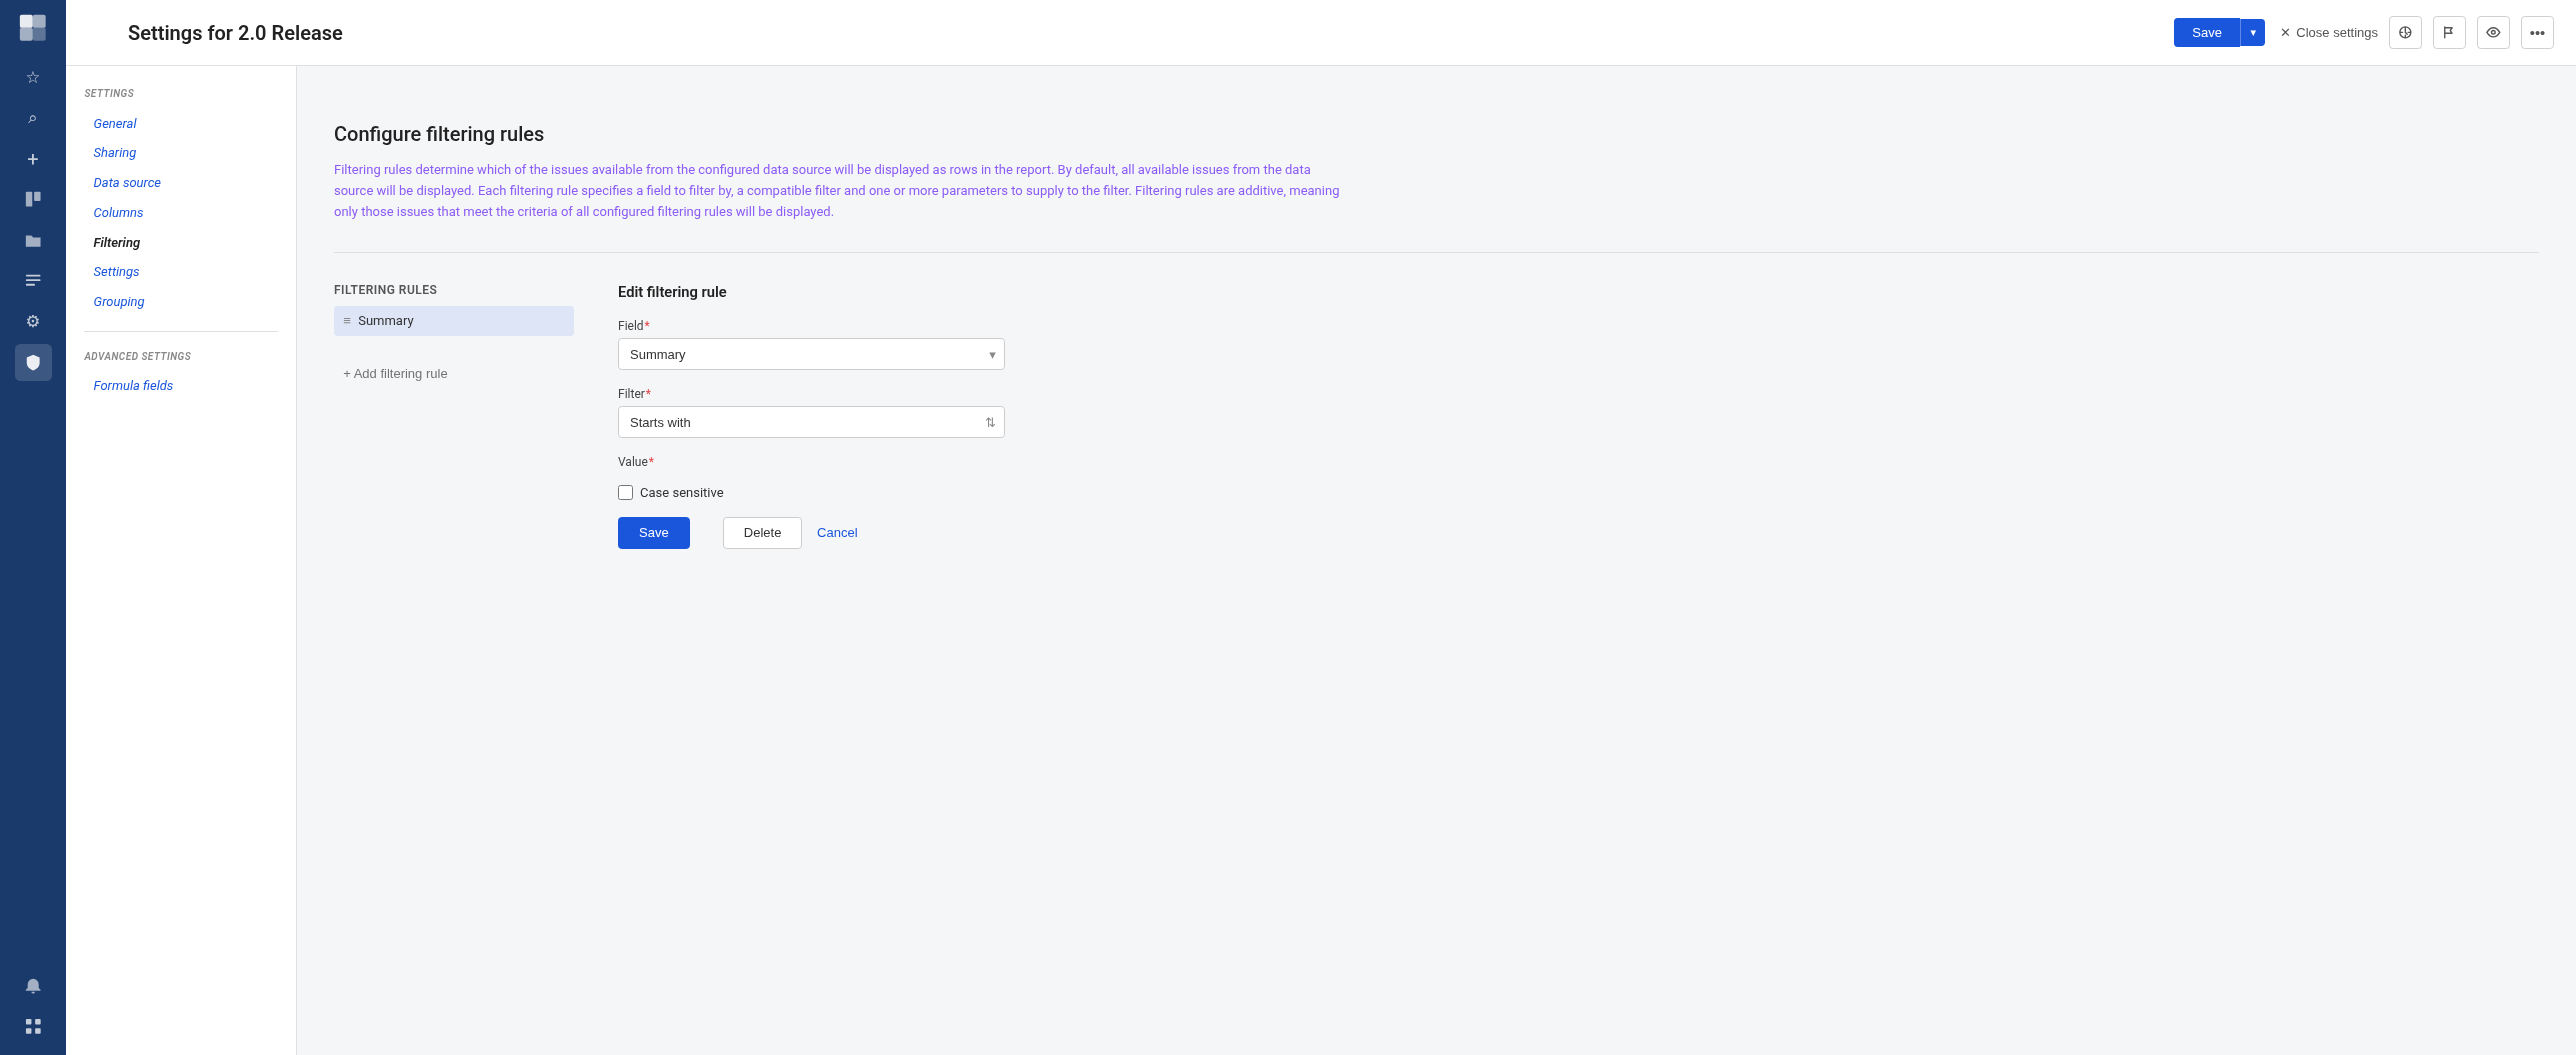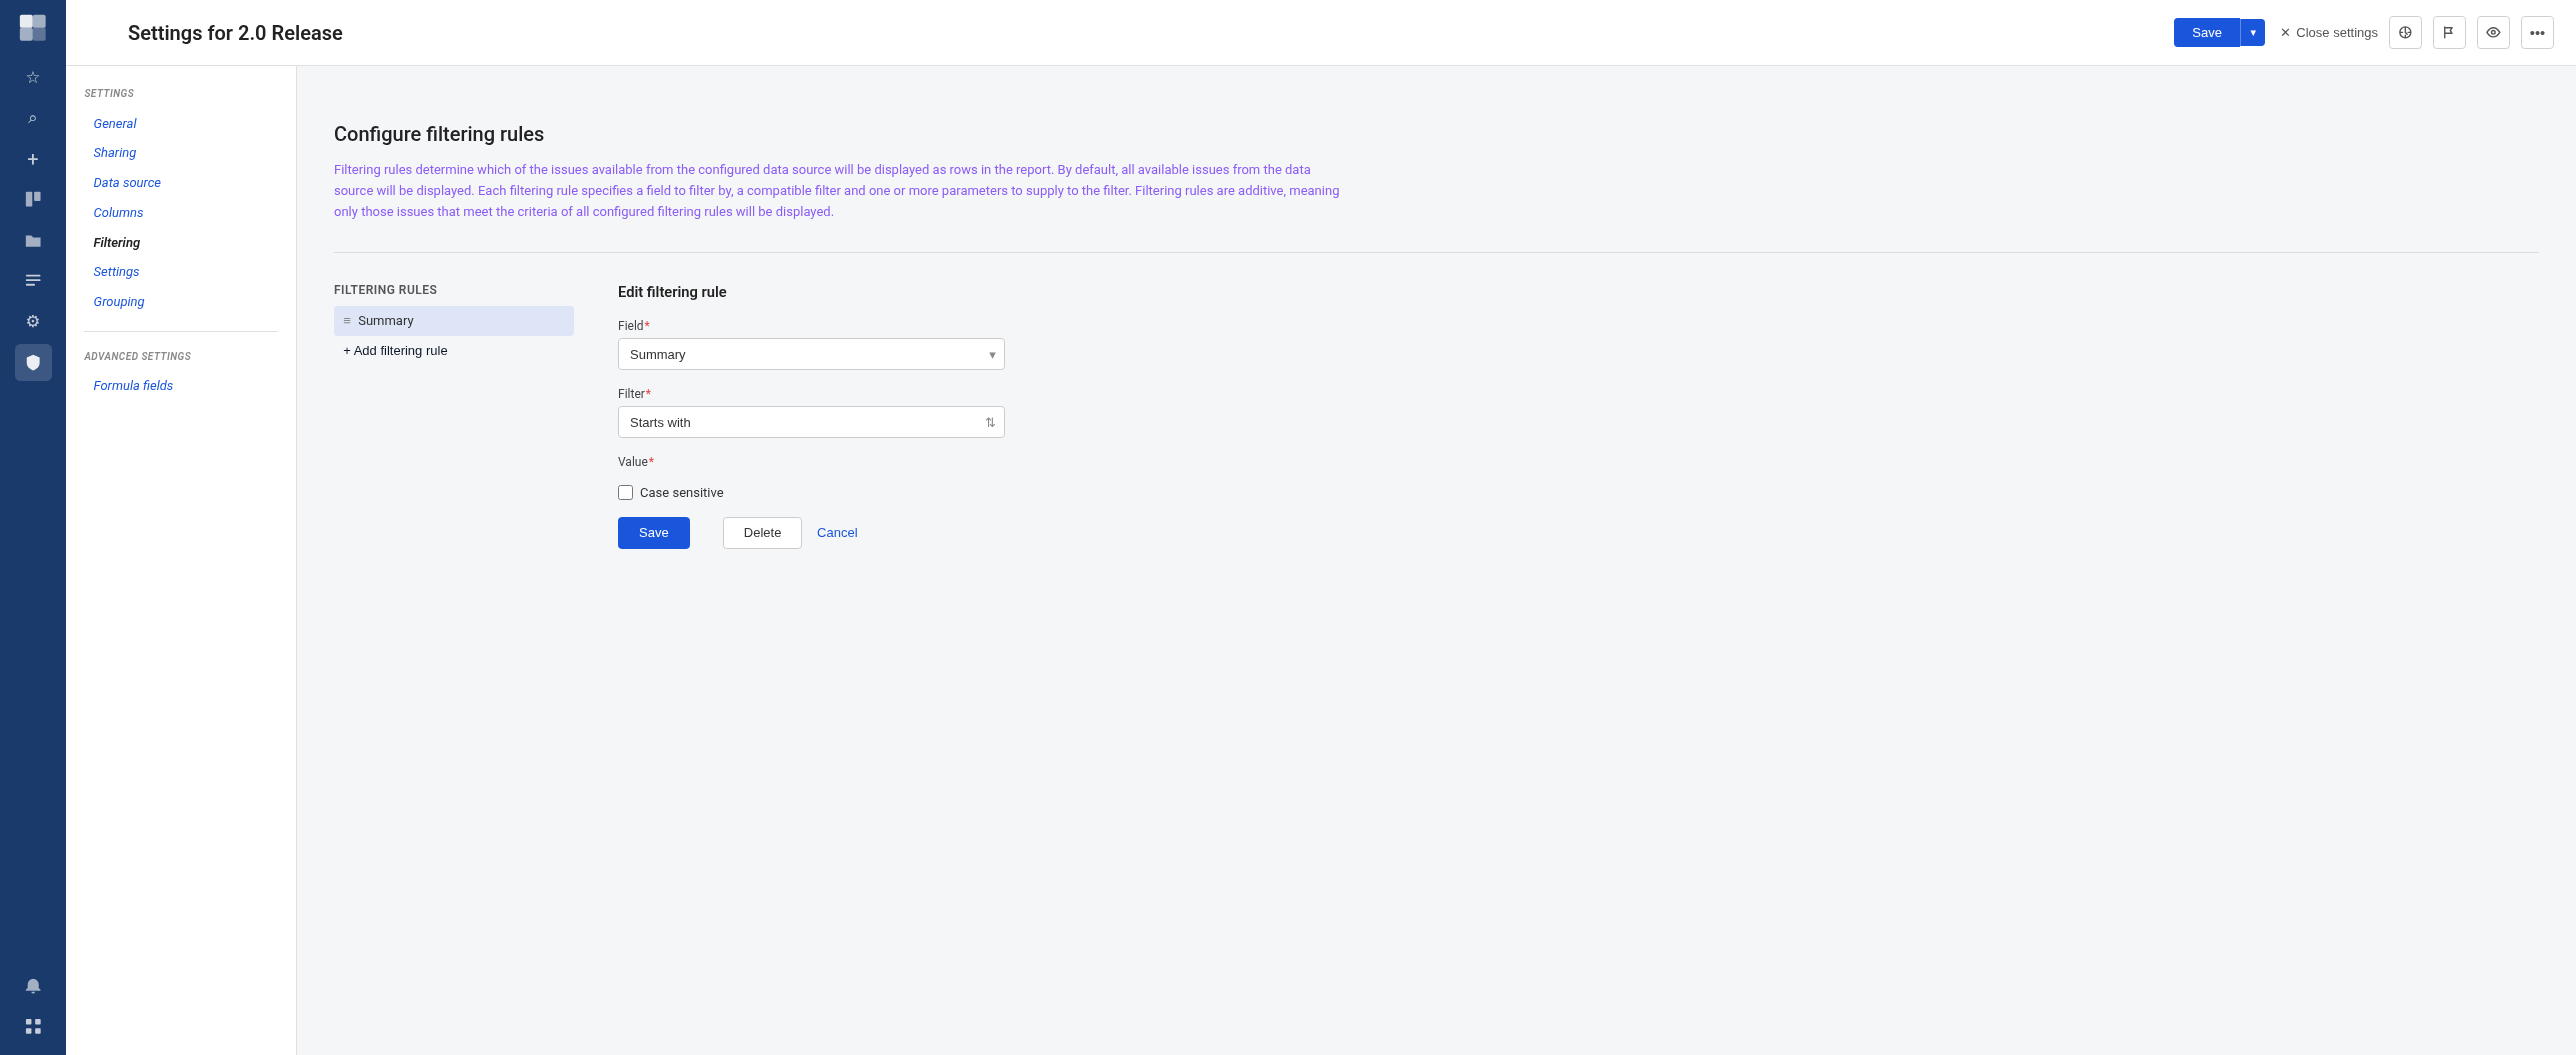--- a/index.html
+++ b/index.html
@@ -216,27 +216,27 @@
     }
     .rule-item.selected { background: #dde5f7; }
     .rule-icon {
       color: #888;
       font-size: 13px;
     }
     .add-rule-btn {
       display: flex;
       align-items: center;
       gap: 5.5px;
-      color: #0f172a;
+      color: #737373;
       font-size: 13px;
       cursor: pointer;
       background: none;
       border: none;
       padding: 7.4px 9.2px;
-      margin-top: 0;
+      margin-top: 23px;
     }
 
     
     .edit-rule {
       flex: 1;
       max-width: 387px;
     }
     .edit-rule-title {
       font-size: 14.7px;
       font-weight: 600;

